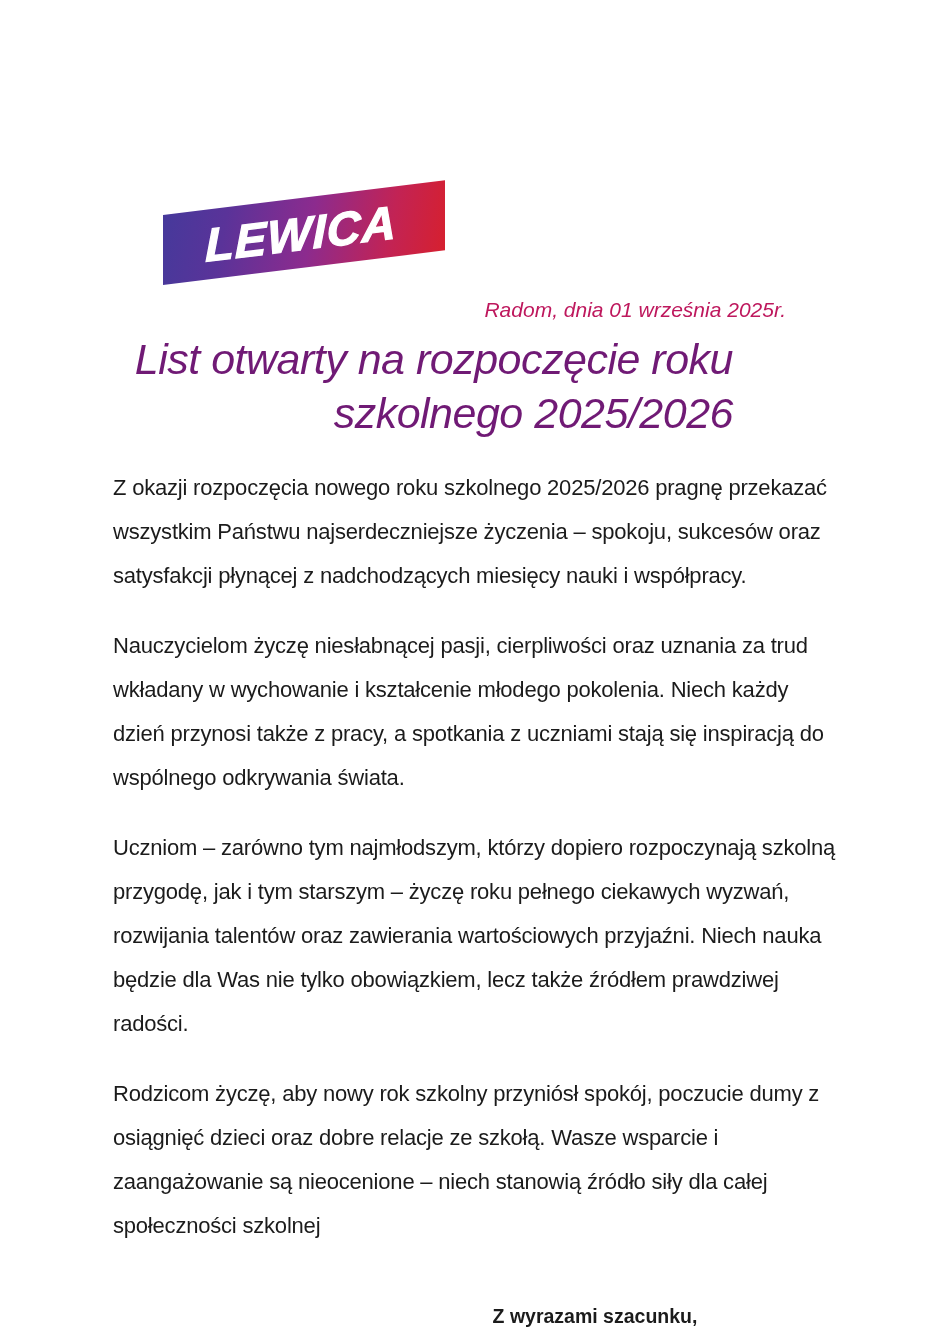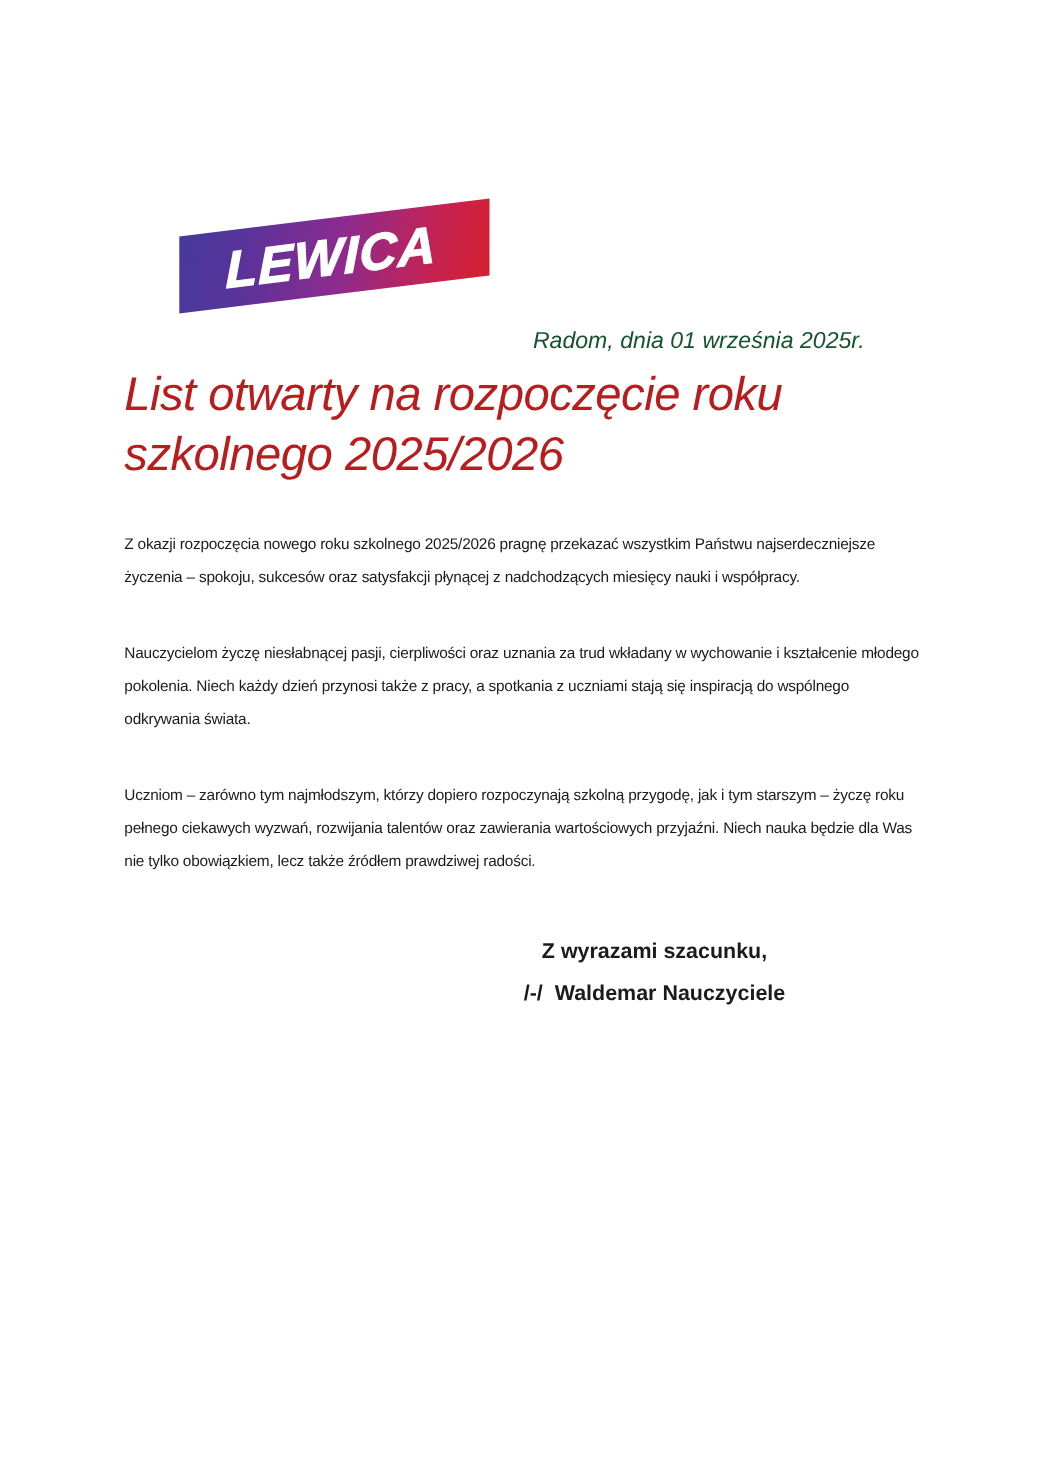--- a/index.html
+++ b/index.html
@@ -39,45 +39,46 @@
     left: 113px; right: 112px; top: 0;
   }
 
   .dateline {
     margin-top: 296px;
     text-align: right;
     padding-right: 52px;
     font-style: italic;
     font-size: 21px;
     line-height: 28px;
-    color: #14532d;
+    color: #be185d;
   }
 
   .title {
     margin-top: 8px;
     max-width: 620px;
     font-style: italic;
     font-weight: 500;
     font-size: 43px;
     line-height: 54px;
     letter-spacing: -0.5px;
-    color: #b91c1c;
+    color: #701a75;
+    text-align: right;
   }
 
   .salutation {
     margin-top: 52px;
     font-weight: 700;
     font-size: 19px;
     line-height: 28px;
   }
 
   .body-paragraph {
-    margin-top: 39px;
-    font-size: 14px;
-    line-height: 30px;
+    margin-top: 26px;
+    font-size: 22px;
+    line-height: 44px;
     letter-spacing: -0.2px;
   }
 
   .signature {
     margin-top: 58px;
     width: 540px;
     margin-left: 212px;
     text-align: center;
     font-weight: 700;
     font-size: 19.5px;
@@ -99,20 +100,21 @@
 
     <h1 class="title">List otwarty na rozpoczęcie roku szkolnego 2025/2026</h1>
 
 
     <p class="body-paragraph">Z okazji rozpoczęcia nowego roku szkolnego 2025/2026 pragnę przekazać wszystkim Państwu najserdeczniejsze życzenia – spokoju, sukcesów oraz satysfakcji płynącej z nadchodzących miesięcy nauki i współpracy.</p>
 
     <p class="body-paragraph">Nauczycielom życzę niesłabnącej pasji, cierpliwości oraz uznania za trud wkładany w wychowanie i kształcenie młodego pokolenia. Niech każdy dzień przynosi także z pracy, a spotkania z uczniami stają się inspiracją do wspólnego odkrywania świata.</p>
 
     <p class="body-paragraph">Uczniom – zarówno tym najmłodszym, którzy dopiero rozpoczynają szkolną przygodę, jak i tym starszym – życzę roku pełnego ciekawych wyzwań, rozwijania talentów oraz zawierania wartościowych przyjaźni. Niech nauka będzie dla Was nie tylko obowiązkiem, lecz także źródłem prawdziwej radości.</p>
 
+    <p class="body-paragraph">Rodzicom życzę, aby nowy rok szkolny przyniósł spokój, poczucie dumy z osiągnięć dzieci oraz dobre relacje ze szkołą. Wasze wsparcie i zaangażowanie są nieocenione – niech stanowią źródło siły dla całej społeczności szkolnej</p>
 
 
     <div class="signature">
       <p>Z wyrazami szacunku,</p>
       <p>/-/  Waldemar Nauczyciele</p>
     </div>
 
   </div>
 </div>
 

